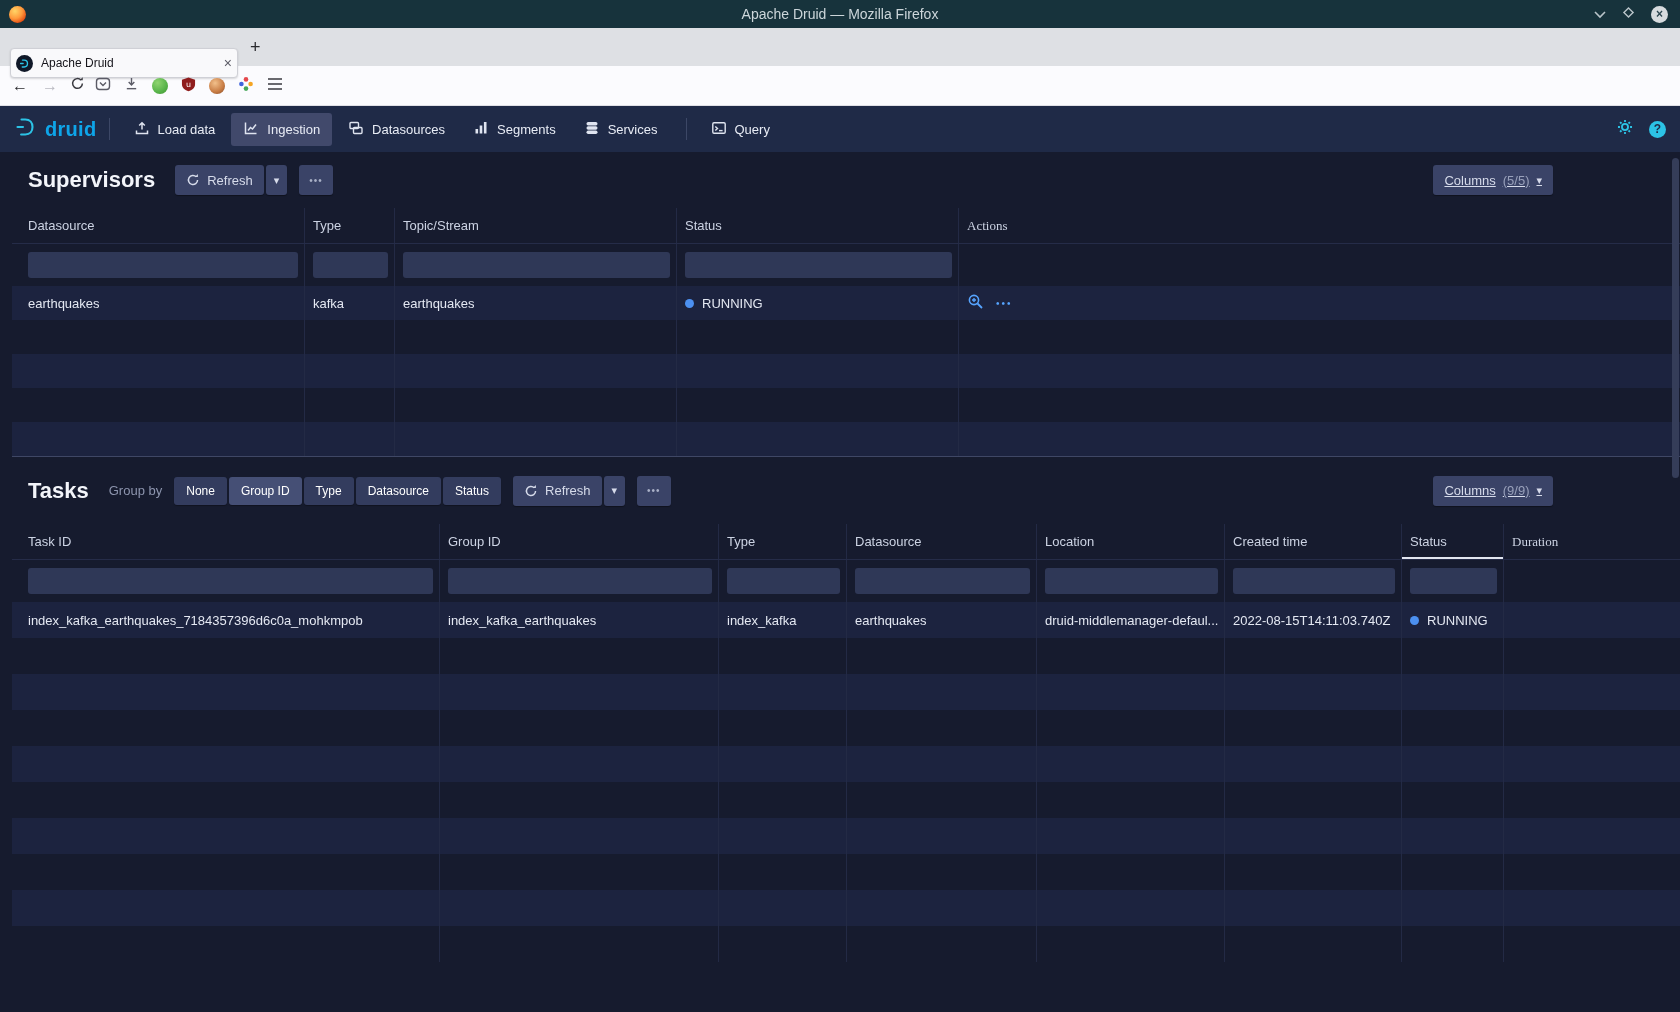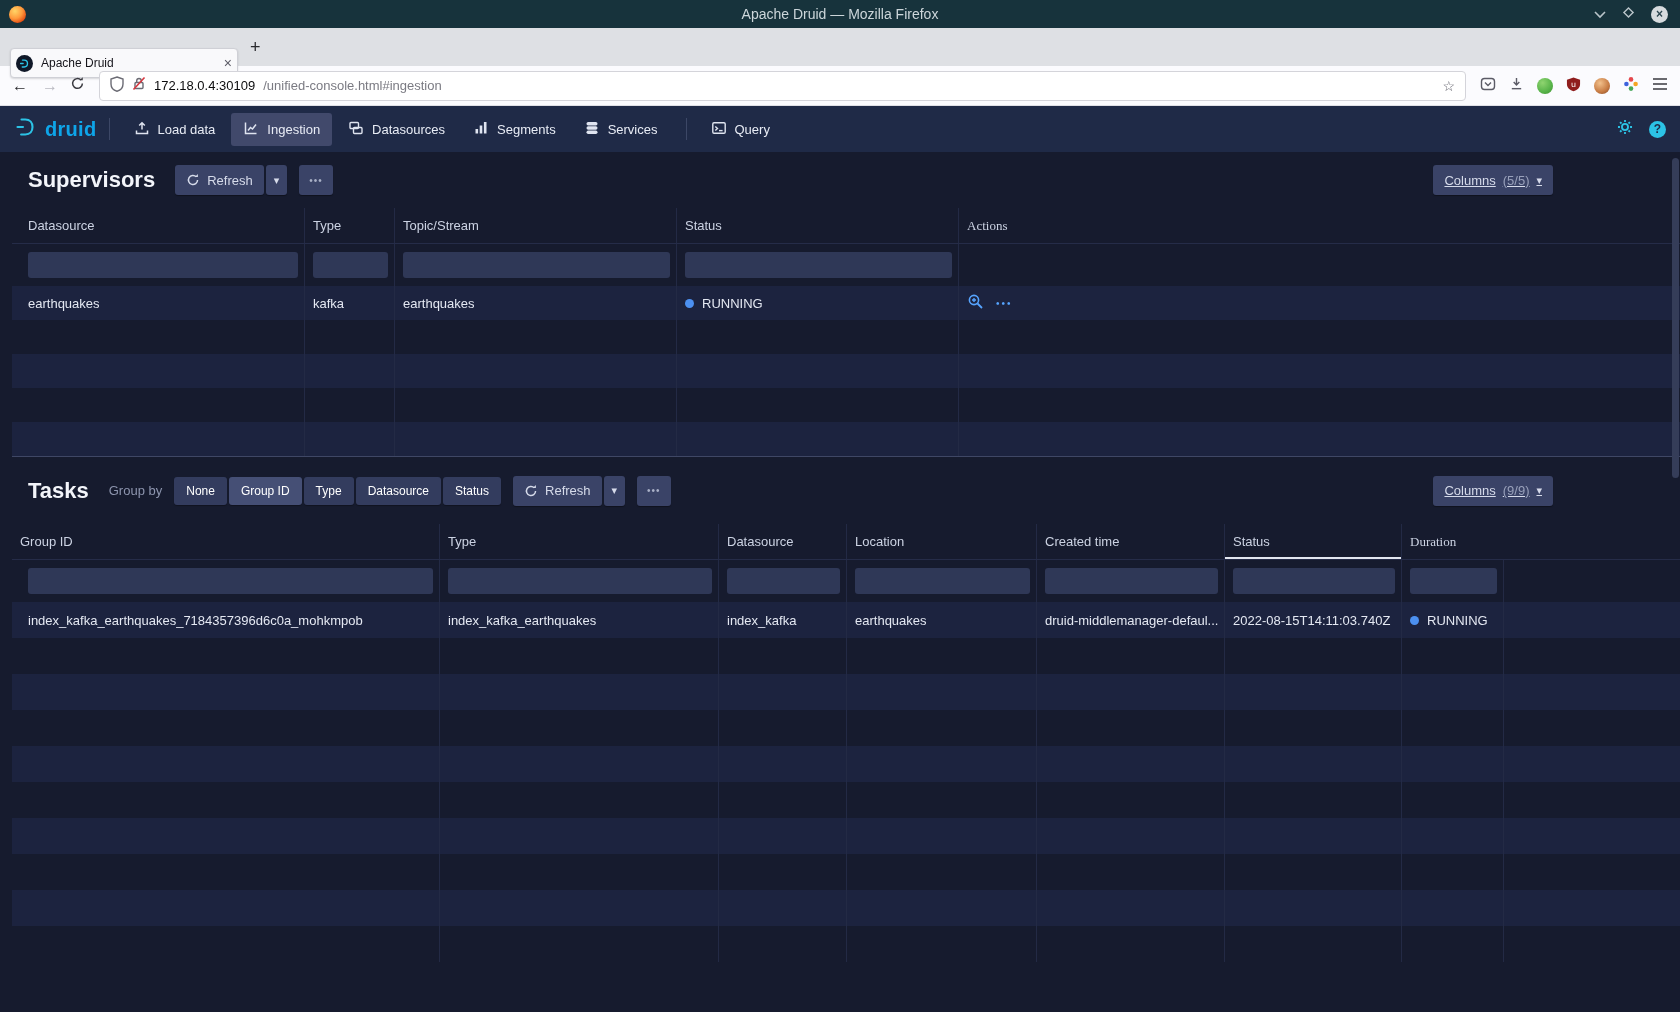--- a/index.html
+++ b/index.html
@@ -126,33 +126,20 @@
 </div>
 
 <div class="toolbar">
   <span class="navglyph">←</span>
   <span class="navglyph disabled">→</span>
   <span><svg width="15" height="15" viewBox="0 0 16 16">
         <path d="M13.2 8a5.2 5.2 0 1 1-1.5-3.7" fill="none" stroke="#3a3a40" stroke-width="1.6"></path>
         <path d="M13.6 1.2v3.4h-3.4z" fill="#3a3a40"></path>
       </svg></span>
 
-  <div class="urlbar">
-    <span><svg width="14" height="16" viewBox="0 0 14 16">
-          <path d="M7 1 L13 3 V8 C13 12 10.5 14.3 7 15.2 C3.5 14.3 1 12 1 8 V3 Z" fill="none" stroke="#6b6b74" stroke-width="1.4"></path>
-        </svg></span>
-    <span><svg width="14" height="15" viewBox="0 0 14 15">
-          <rect x="3" y="6.5" width="8" height="6" rx="1" fill="none" stroke="#6b6b74" stroke-width="1.4"></rect>
-          <path d="M4.7 6.5 V4.8 a2.3 2.3 0 0 1 4.6 0 V6.5" fill="none" stroke="#6b6b74" stroke-width="1.4"></path>
-          <line x1="1.5" y1="13.5" x2="12.5" y2="1.5" stroke="#d7373f" stroke-width="1.6"></line>
-        </svg></span>
-    <span class="url-host">172.18.0.4:30109</span>
-    <span class="url-path">/unified-console.html#ingestion</span>
-    <span class="url-star">☆</span>
-  </div>
 
   <div class="tb-icons">
     <span><svg width="16" height="16" viewBox="0 0 16 16">
           <rect x="1.5" y="2.5" width="13" height="11" rx="3" fill="none" stroke="#5b5b66" stroke-width="1.4"></rect>
           <path d="M5 6.5 L8 9.5 L11 6.5" fill="none" stroke="#5b5b66" stroke-width="1.4"></path>
         </svg></span>
     <span><svg width="15" height="15" viewBox="0 0 16 16">
           <path d="M8 2v7 M5 6.5 8 9.5 11 6.5" fill="none" stroke="#5b5b66" stroke-width="1.5"></path>
           <path d="M3 13.5h10" stroke="#5b5b66" stroke-width="1.5"></path>
         </svg></span>
@@ -363,20 +350,21 @@
     <span class="btn more-btn">•••</span>
     <span class="btn columns-btn">
       <span>Columns</span>
       <span class="count">(9/9)</span>
       <span class="caret-glyph">▾</span>
     </span>
   </div>
 
   <div>
     <div class="row task-grid thead">
+      <div class="cell first">Task ID</div>
       <div class="cell">Group ID</div>
       <div class="cell">Type</div>
       <div class="cell">Datasource</div>
       <div class="cell">Location</div>
       <div class="cell">Created time</div>
       <div class="cell sorted">Status</div>
       <div class="cell">Duration</div>
     </div>
     <div class="row task-grid filterrow">
       <div class="cell first">

